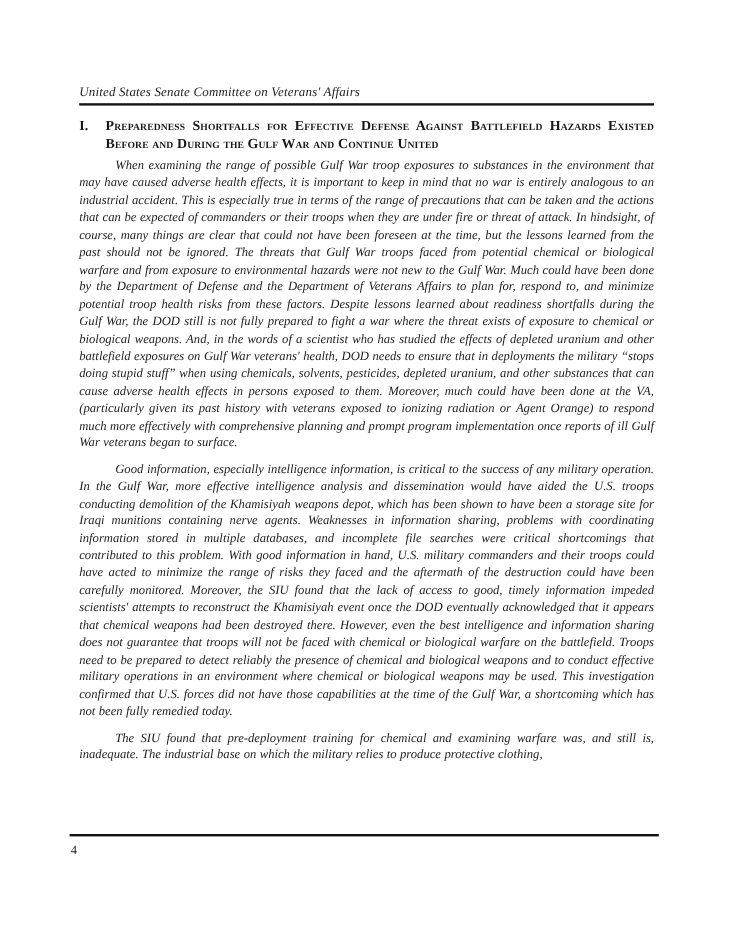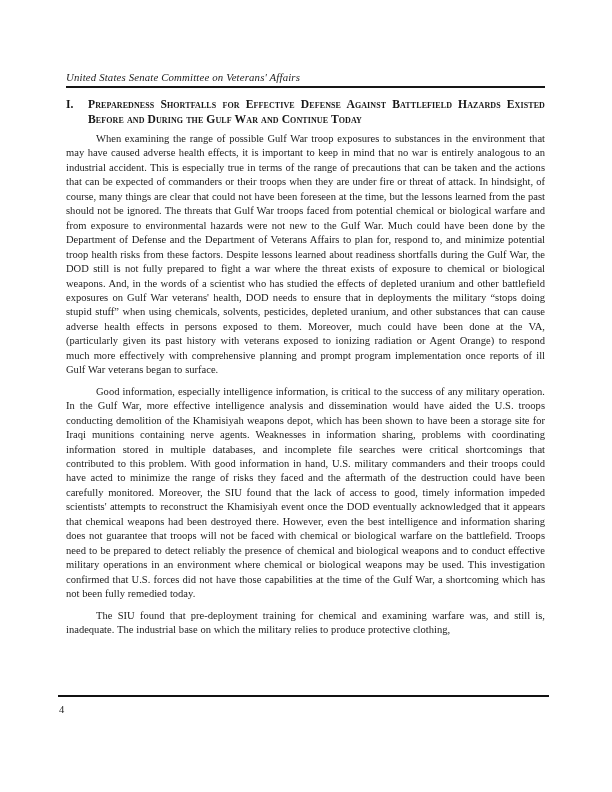--- a/index.html
+++ b/index.html
@@ -65,20 +65,21 @@
     width: 100%;
   }
   .body-text p {
     font-size: 10.55px;
     line-height: 14.45px;
     text-align: justify;
     text-indent: 30px;
     margin: 0 0 7px 0;
     color: #1c1c1c;
     word-spacing: 0.2px;
+    font-style: italic;
   }
   .foot-rule {
     position: absolute;
     top: 695px;
     left: 58px;
     width: 491px;
     height: 2px;
     background: #111111;
   }
   .page-number {
@@ -95,21 +96,21 @@
 
 <div class="page">
   <div class="content">
 
     <div class="running-head">United States Senate Committee on Veterans' Affairs</div>
 
     <div class="head-rule"></div>
 
     <div class="section-heading">
       <span class="section-number">I.</span>
-      <div class="section-title">Preparedness Shortfalls for Effective Defense Against Battlefield Hazards Existed Before and During the Gulf War and Continue Today</div>
+      <div class="section-title">Preparedness Shortfalls for Effective Defense Against Battlefield Hazards Existed Before and During the Gulf War and Continue United</div>
     </div>
 
     <div class="body-text">
       <p>When examining the range of possible Gulf War troop exposures to substances in the environment that may have caused adverse health effects, it is important to keep in mind that no war is entirely analogous to an industrial accident. This is especially true in terms of the range of precautions that can be taken and the actions that can be expected of commanders or their troops when they are under fire or threat of attack. In hindsight, of course, many things are clear that could not have been foreseen at the time, but the lessons learned from the past should not be ignored. The threats that Gulf War troops faced from potential chemical or biological warfare and from exposure to environmental hazards were not new to the Gulf War. Much could have been done by the Department of Defense and the Department of Veterans Affairs to plan for, respond to, and minimize potential troop health risks from these factors. Despite lessons learned about readiness shortfalls during the Gulf War, the DOD still is not fully prepared to fight a war where the threat exists of exposure to chemical or biological weapons. And, in the words of a scientist who has studied the effects of depleted uranium and other battlefield exposures on Gulf War veterans' health, DOD needs to ensure that in deployments the military “stops doing stupid stuff” when using chemicals, solvents, pesticides, depleted uranium, and other substances that can cause adverse health effects in persons exposed to them. Moreover, much could have been done at the VA, (particularly given its past history with veterans exposed to ionizing radiation or Agent Orange) to respond much more effectively with comprehensive planning and prompt program implementation once reports of ill Gulf War veterans began to surface.</p>
       <p>Good information, especially intelligence information, is critical to the success of any military operation. In the Gulf War, more effective intelligence analysis and dissemination would have aided the U.S. troops conducting demolition of the Khamisiyah weapons depot, which has been shown to have been a storage site for Iraqi munitions containing nerve agents. Weaknesses in information sharing, problems with coordinating information stored in multiple databases, and incomplete file searches were critical shortcomings that contributed to this problem. With good information in hand, U.S. military commanders and their troops could have acted to minimize the range of risks they faced and the aftermath of the destruction could have been carefully monitored. Moreover, the SIU found that the lack of access to good, timely information impeded scientists' attempts to reconstruct the Khamisiyah event once the DOD eventually acknowledged that it appears that chemical weapons had been destroyed there. However, even the best intelligence and information sharing does not guarantee that troops will not be faced with chemical or biological warfare on the battlefield. Troops need to be prepared to detect reliably the presence of chemical and biological weapons and to conduct effective military operations in an environment where chemical or biological weapons may be used. This investigation confirmed that U.S. forces did not have those capabilities at the time of the Gulf War, a shortcoming which has not been fully remedied today.</p>
       <p>The SIU found that pre-deployment training for chemical and examining warfare was, and still is, inadequate. The industrial base on which the military relies to produce protective clothing,</p>
     </div>
 
   </div>
 

